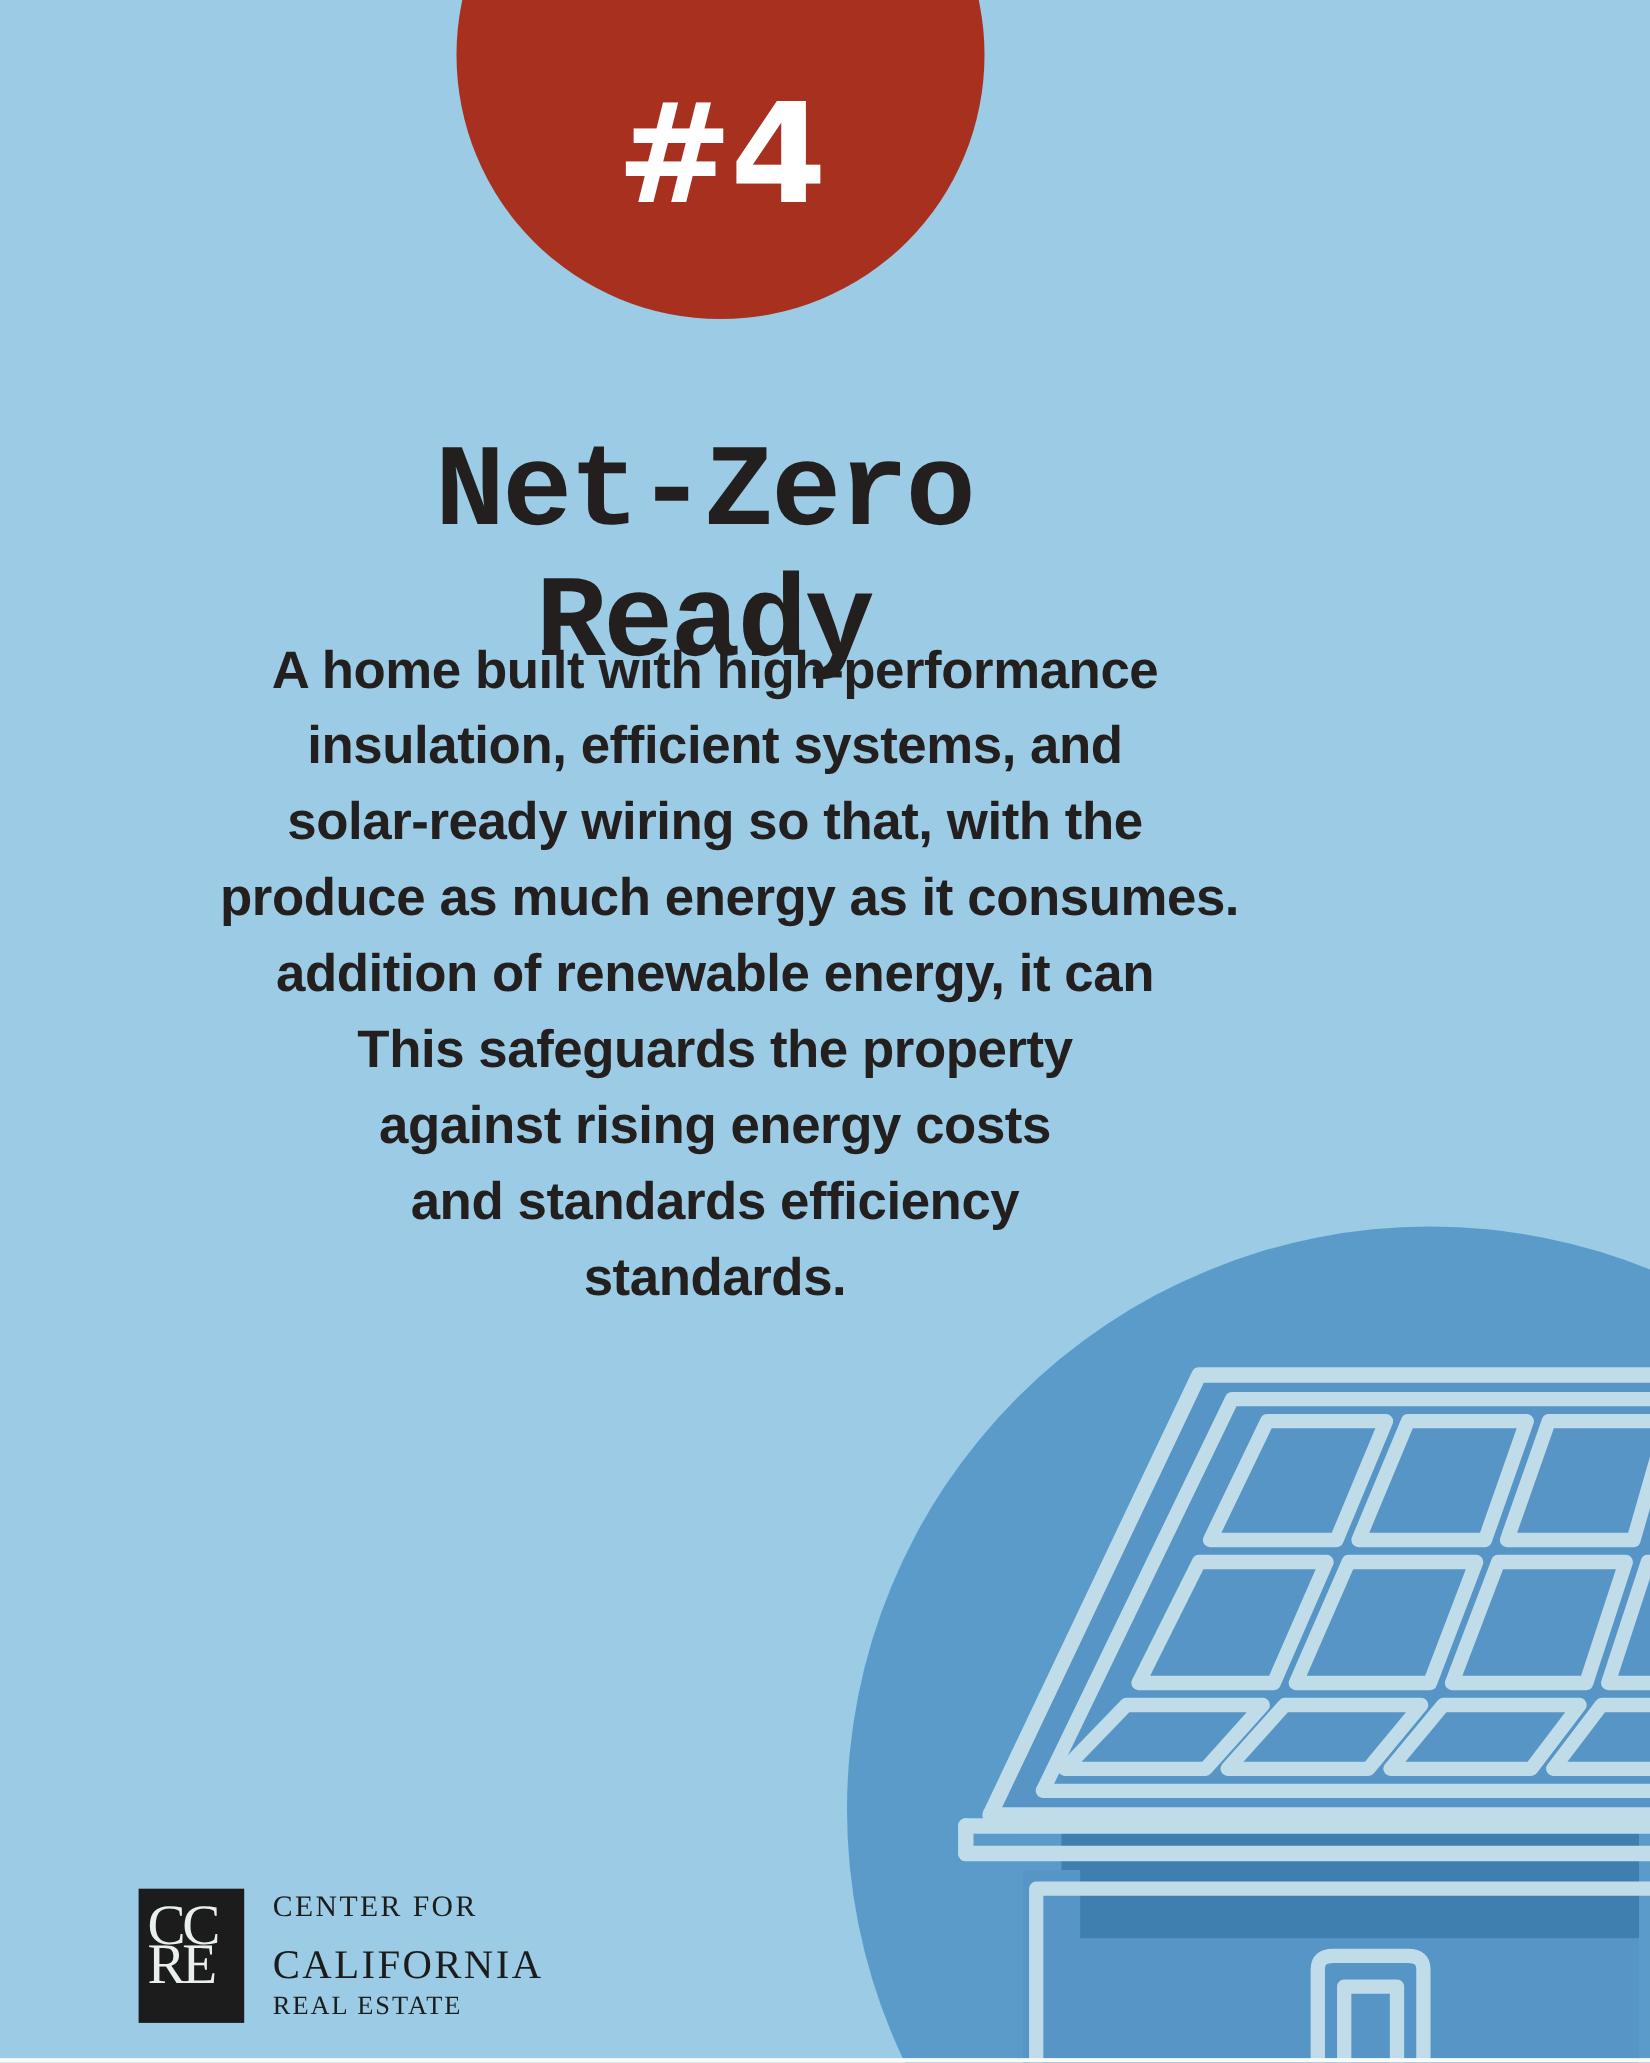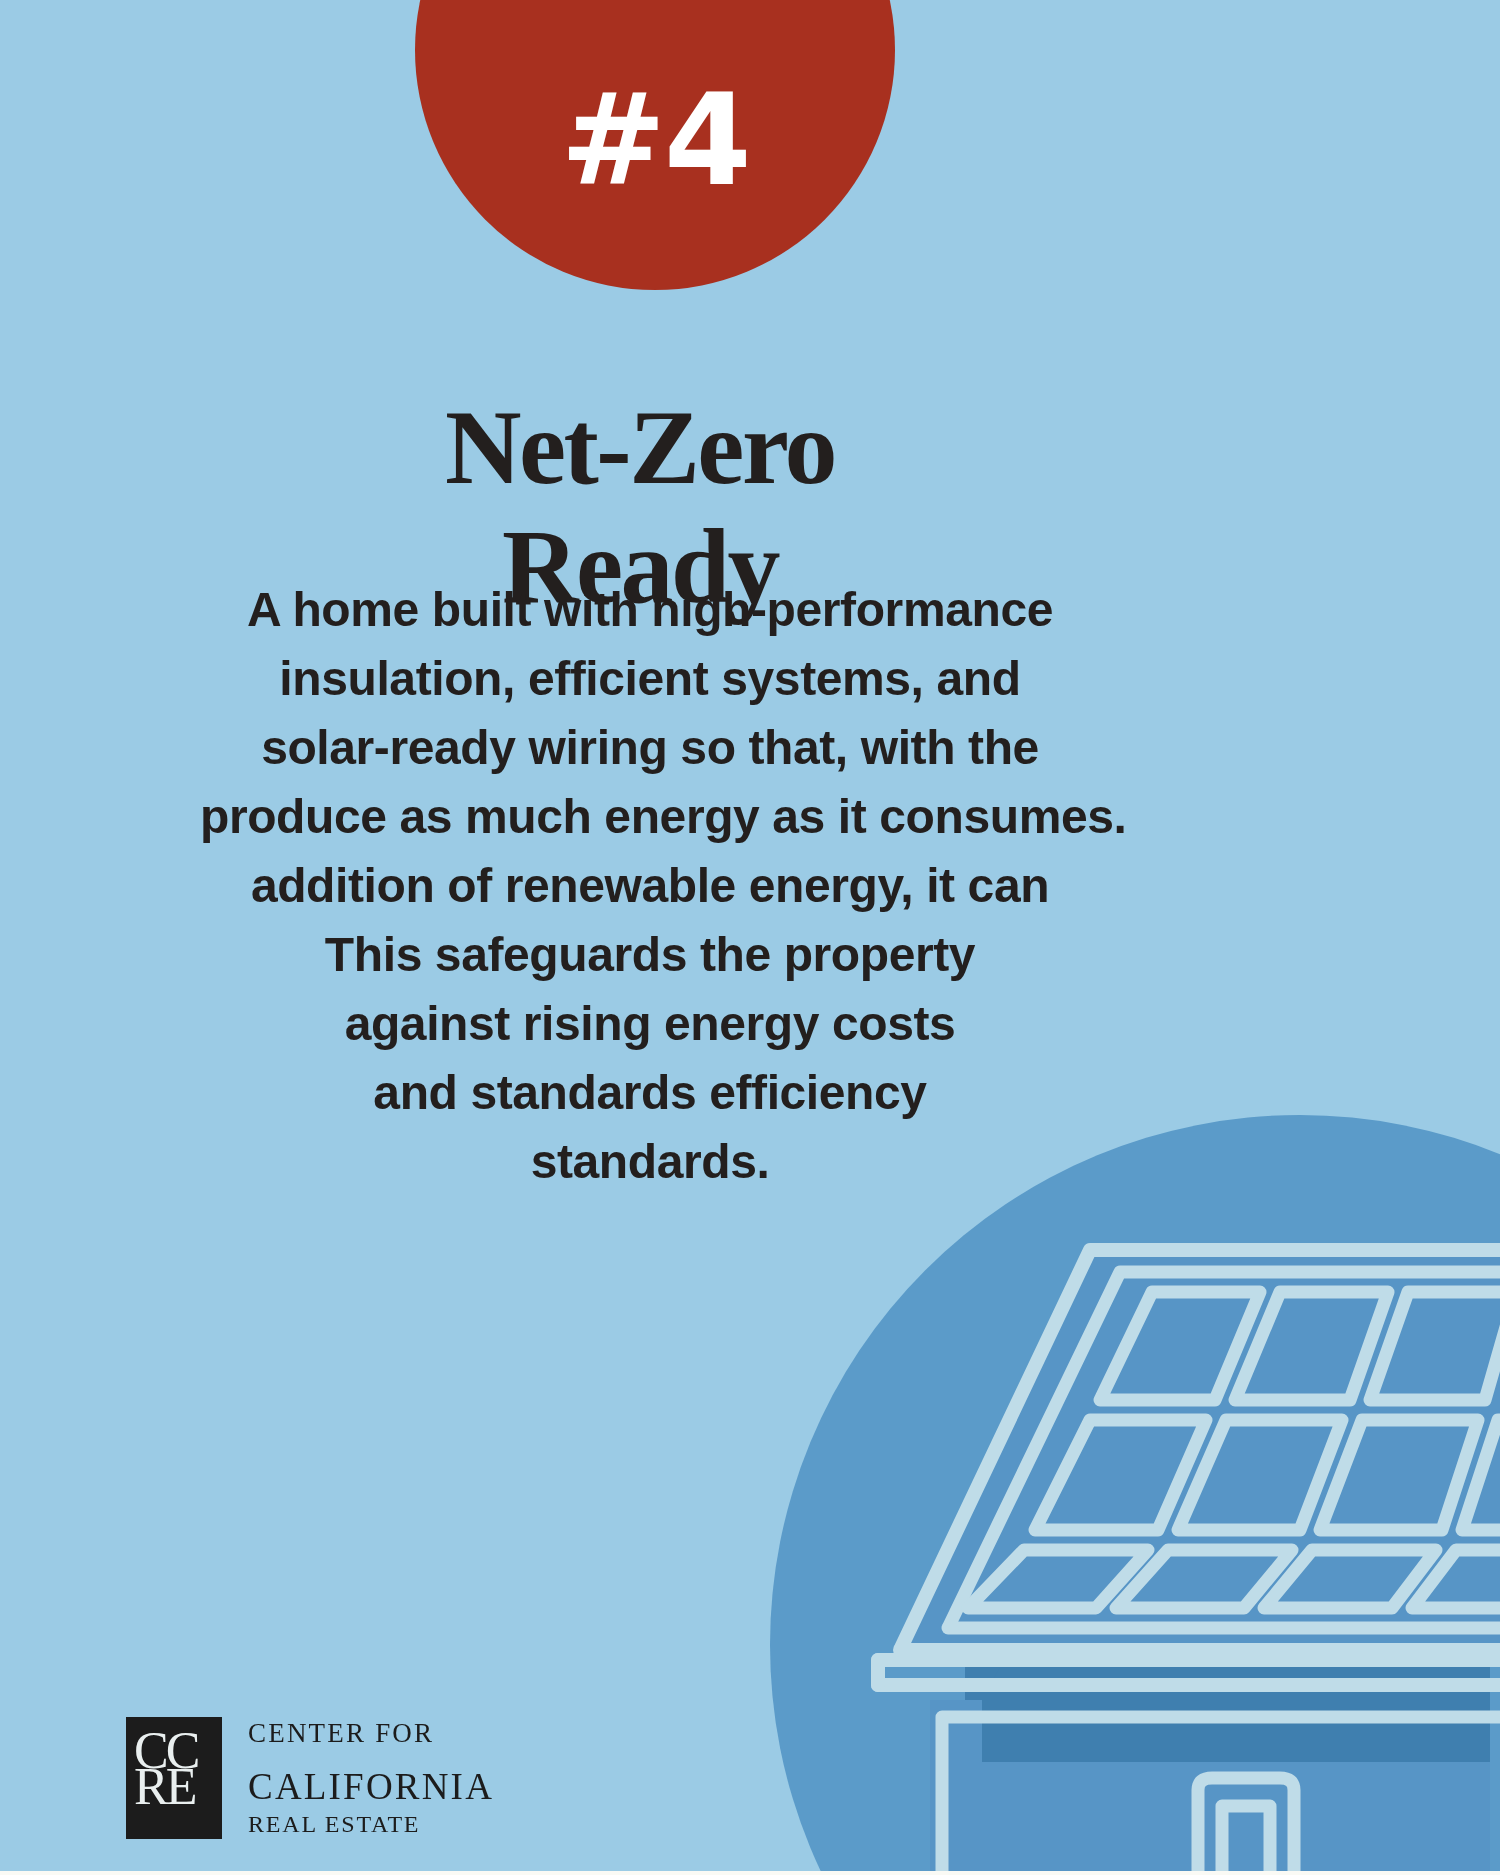--- a/index.html
+++ b/index.html
@@ -61,21 +61,21 @@
   }
 
   
   .title {
     position: absolute;
     left: 0;
     top: 318px;
     width: 1280px;
     text-align: center;
     color: #231F1E;
-    font-family: Liberation Serif, serif;
+    font-family: Liberation Mono, monospace;
     font-weight: bold;
     font-size: 106px;
     line-height: 1.12;
     letter-spacing: -2.5px;
   }
   .title .line { display: block; }
 
   
   .body-copy {
     position: absolute;

